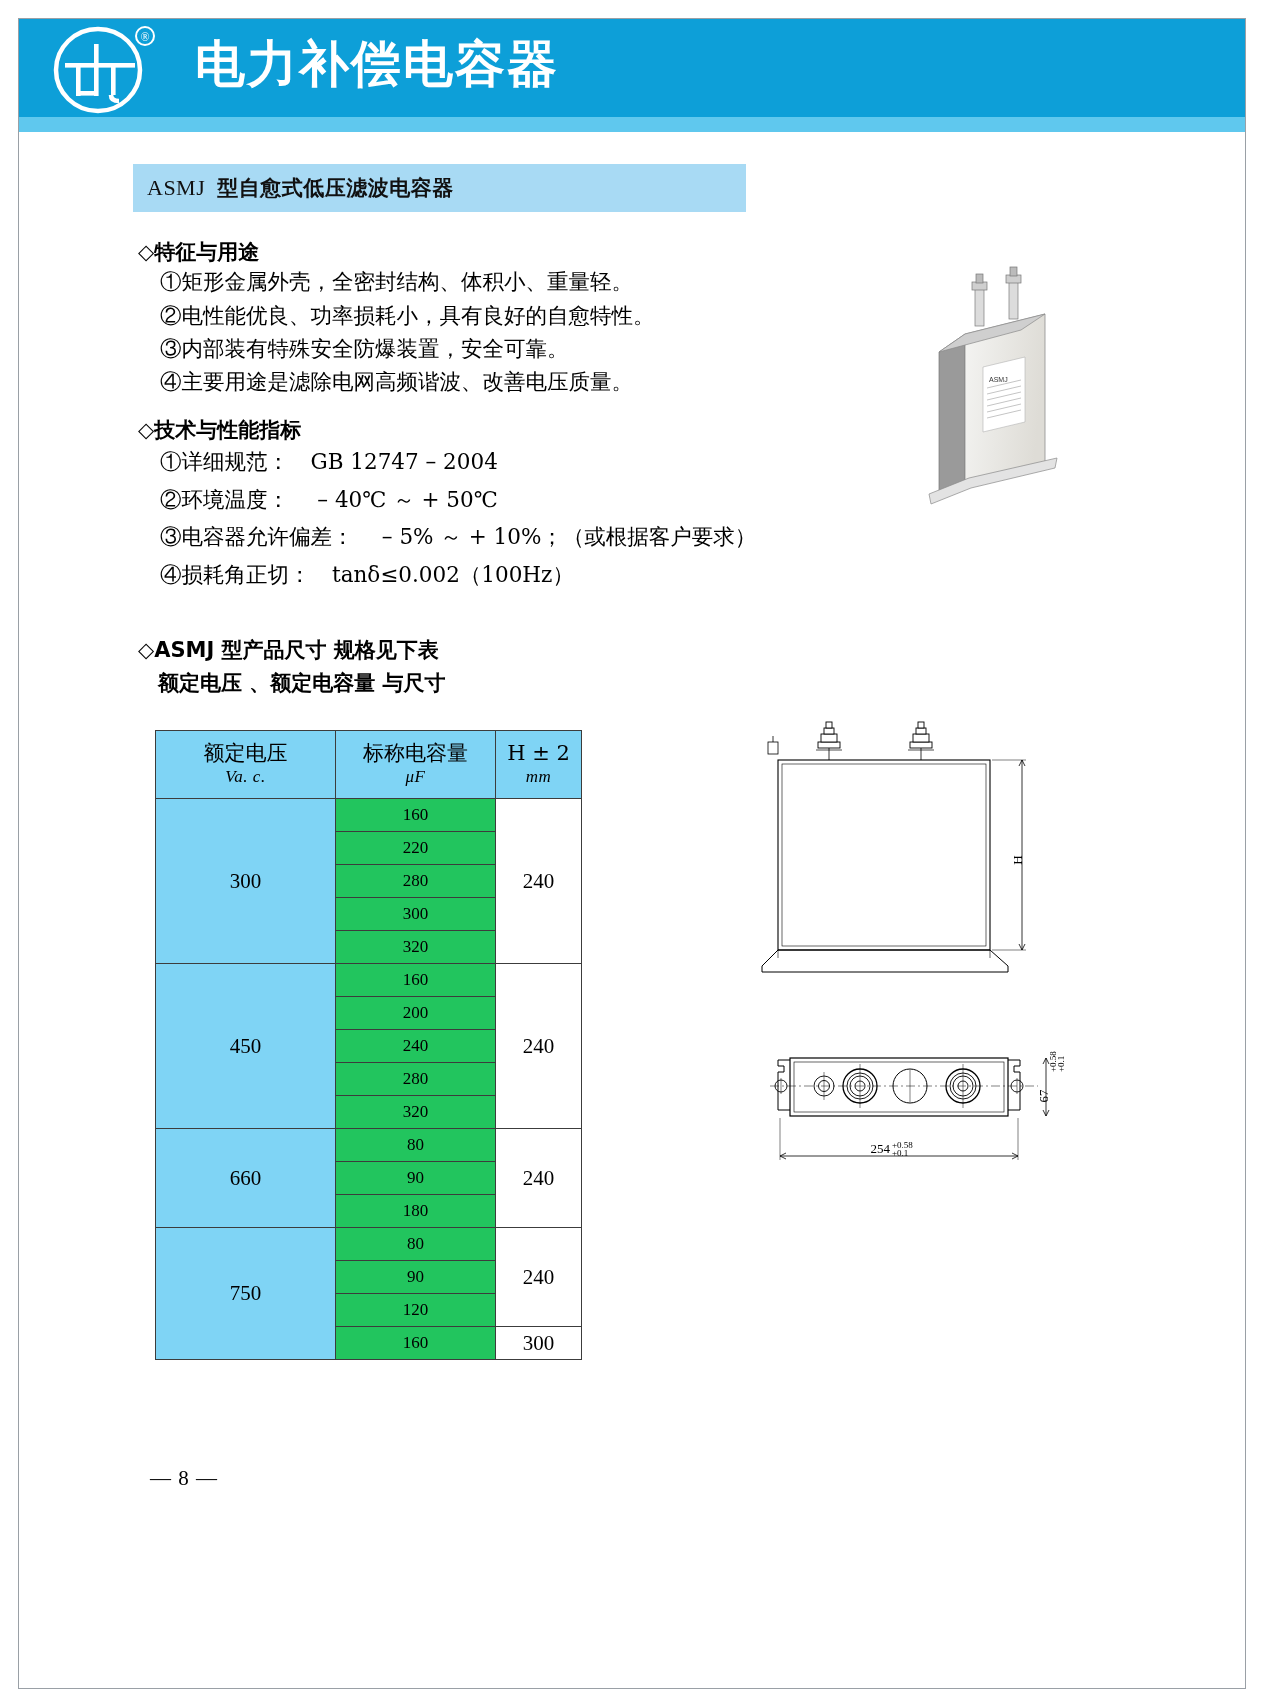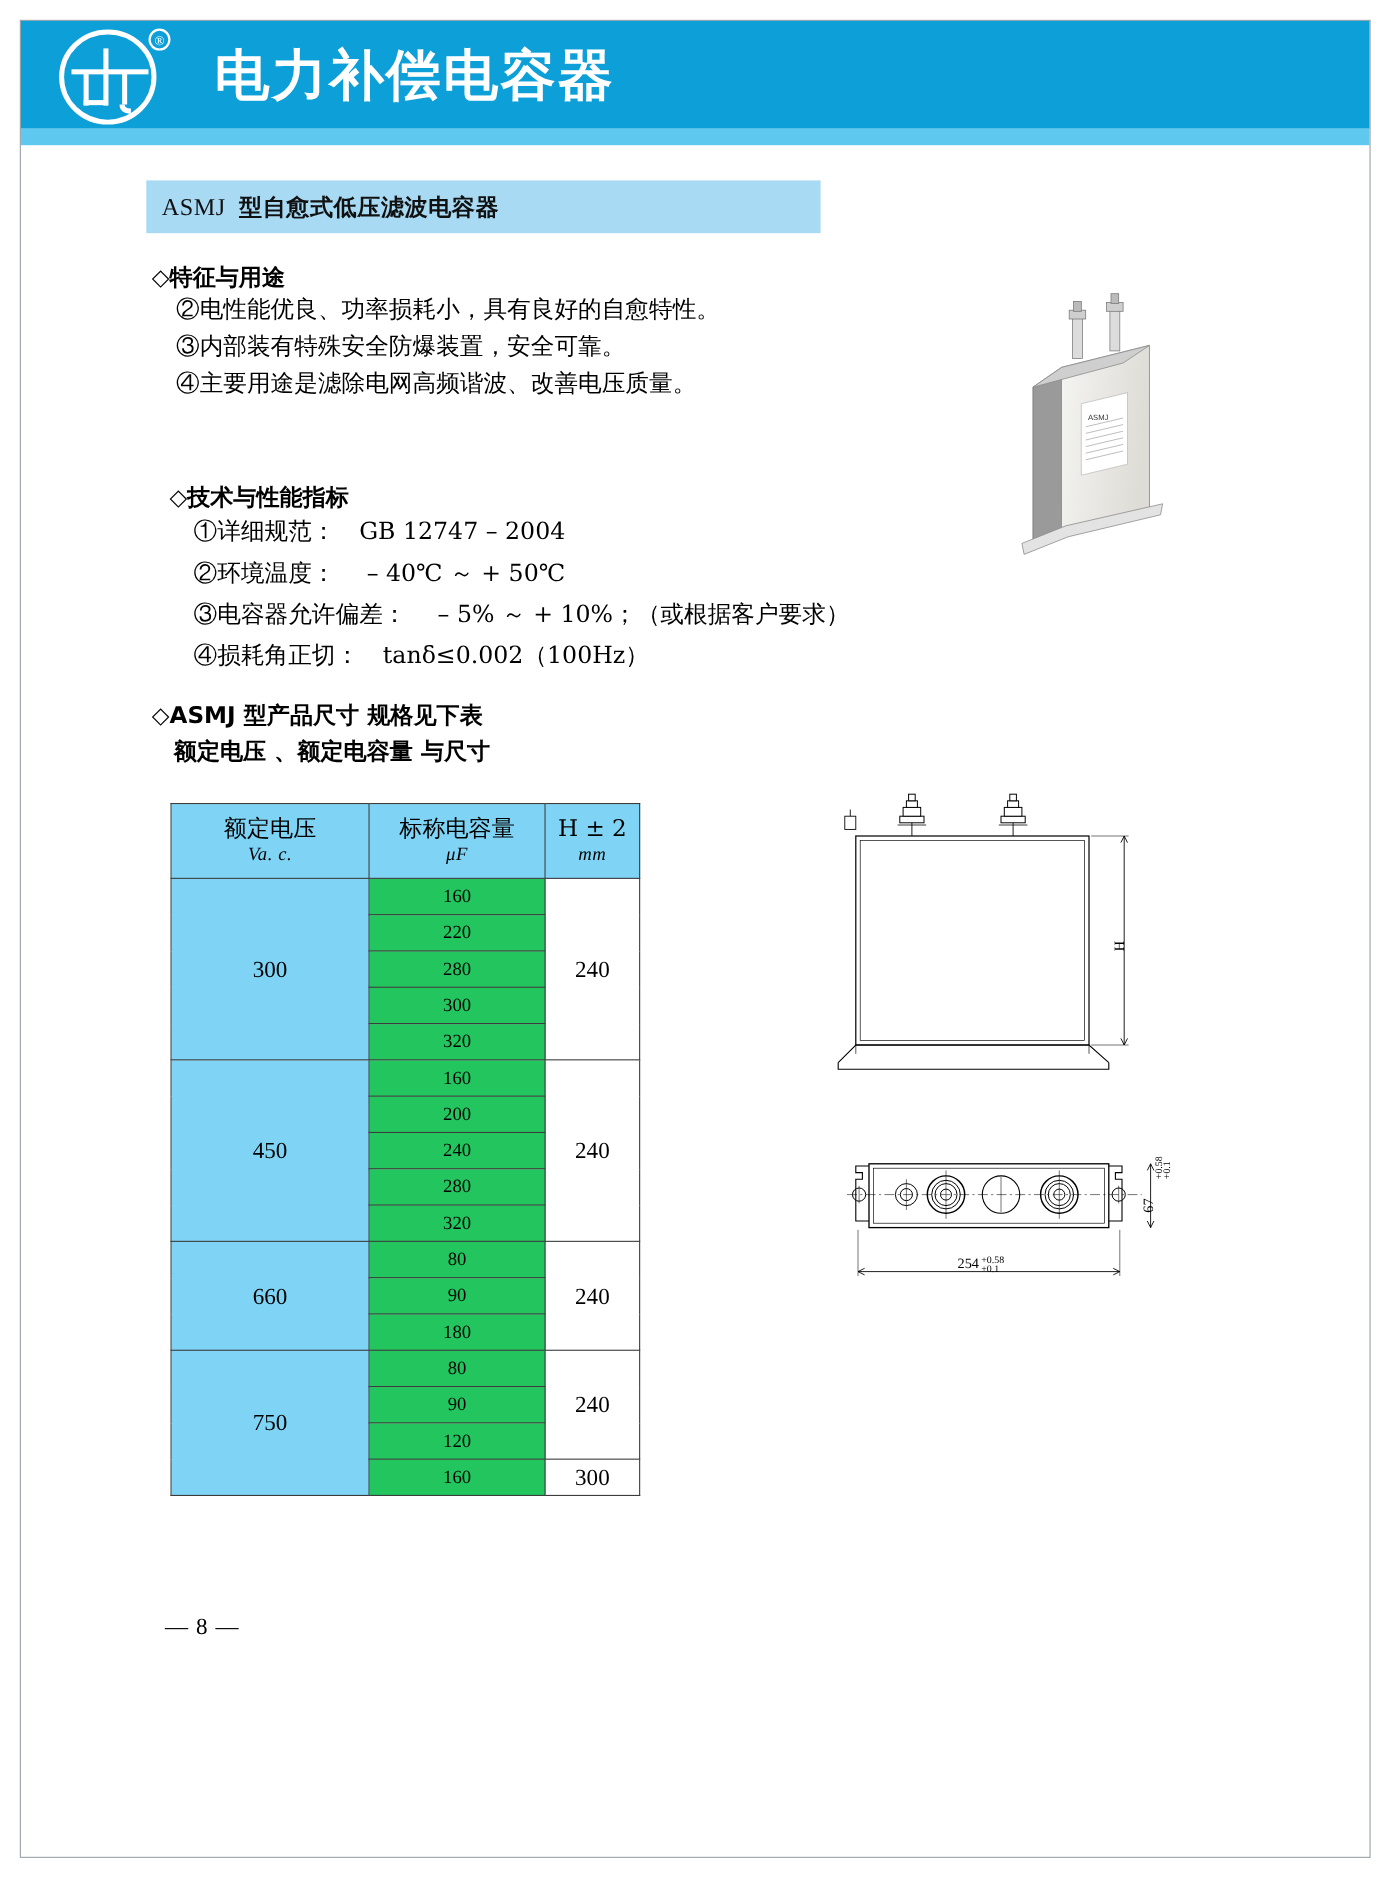--- a/index.html
+++ b/index.html
@@ -38,21 +38,21 @@
   }
   .logo-wrap {
     position:relative;
     width:122px; height:92px;
     margin-left:26px;
     flex:0 0 auto;
   }
   .logo-svg { position:absolute; left:0; top:0; }
   .header-title {
     color:#ffffff;
-    font-family:Liberation Sans, sans-serif;
+    font-family:Liberation Mono, monospace;
     font-size:50px;
     font-weight:600;
     letter-spacing:2px;
     margin-left:28px;
     line-height:1;
     white-space:nowrap;
   }
   
   .section-bar {
     position:absolute;
@@ -169,26 +169,27 @@
   <div class="header-sub"></div>
 
   <div class="section-bar">
     <div class="section-bar-text">
       <span>ASMJ</span>&nbsp;&nbsp;<span class="cjk">型自愈式低压滤波电容器</span>
     </div>
   </div>
 
   <div class="block" style="left:138px; top:240px;">
     <div class="blk-head">◇特征与用途</div>
+    <div class="blk-item">①矩形金属外壳，全密封结构、体积小、重量轻。</div>
     <div class="blk-item">②电性能优良、功率损耗小，具有良好的自愈特性。</div>
     <div class="blk-item">③内部装有特殊安全防爆装置，安全可靠。</div>
     <div class="blk-item">④主要用途是滤除电网高频谐波、改善电压质量。</div>
   </div>
 
-  <div class="block" style="left:138px; top:440px;margin-left:16px;">
+  <div class="block" style="left:138px; top:418px;">
     <div class="blk-head">◇技术与性能指标</div>
     <div class="blk-item spaced">①详细规范：　GB 12747 – 2004</div>
     <div class="blk-item spaced">②环境温度：　 – 40℃ ～ + 50℃</div>
     <div class="blk-item spaced">③电容器允许偏差：　 – 5% ～ + 10%；（或根据客户要求）</div>
     <div class="blk-item spaced">④损耗角正切：　tanδ≤0.002（100Hz）</div>
   </div>
 
   <div class="block" style="left:138px; top:634px;">
     <div class="sub-head">◇ASMJ 型产品尺寸 规格见下表</div>
     <div class="sub-head indent">额定电压 、额定电容量 与尺寸</div>

